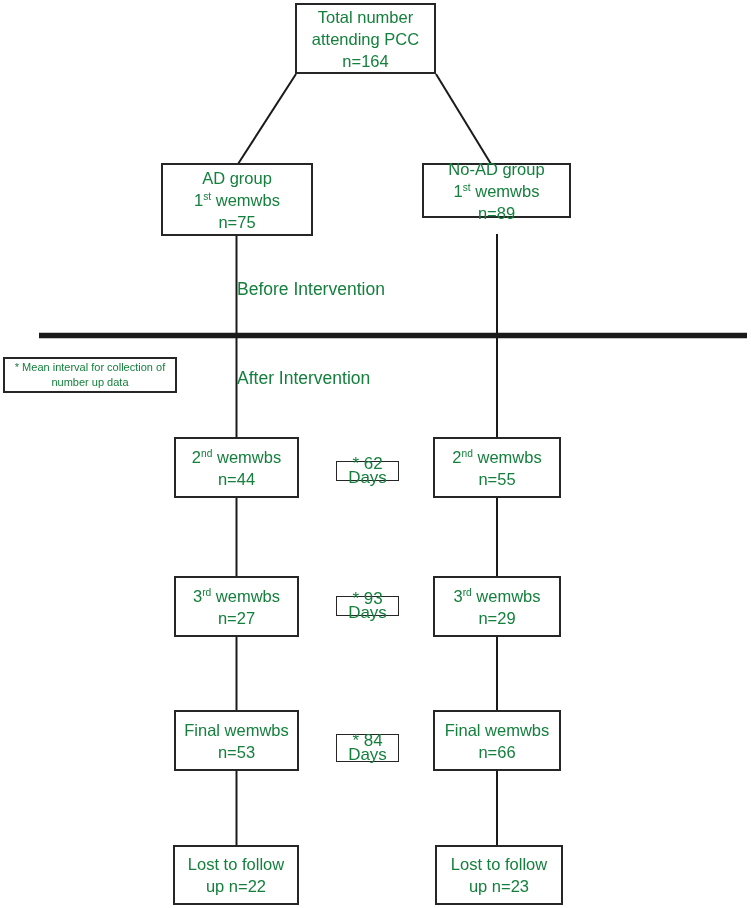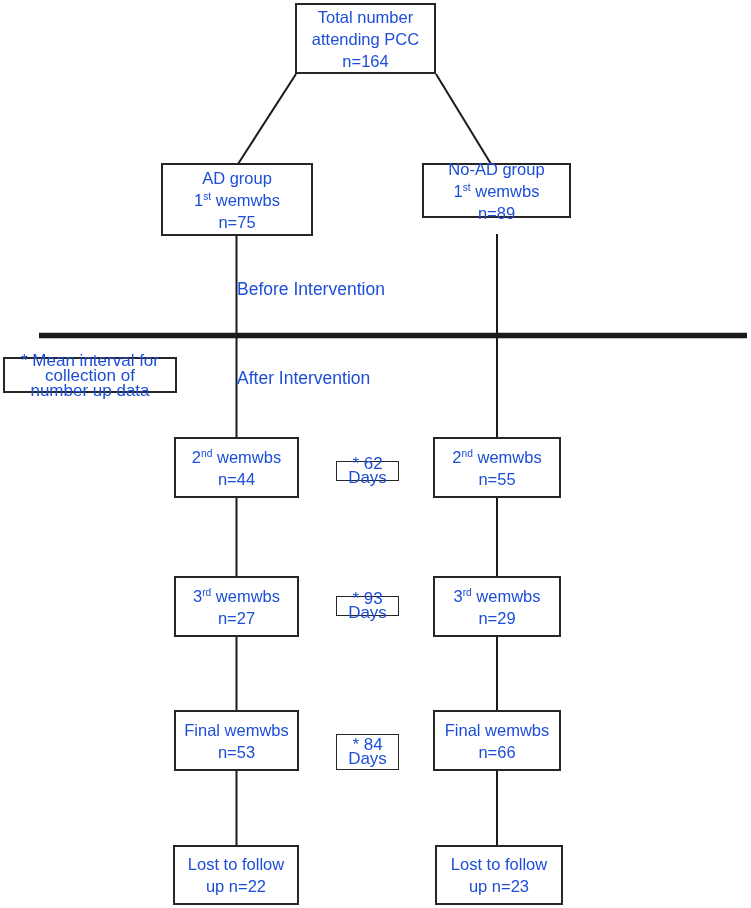--- a/index.html
+++ b/index.html
@@ -2,21 +2,21 @@
 <html><head>
 <meta charset="utf-8">
 <style>
   html, body { margin: 0; padding: 0; background: #ffffff; }
   .canvas {
     position: relative;
     width: 751px;
     height: 908px;
     background: #ffffff;
     font-family: "Liberation Sans", sans-serif;
-    color: #1d4ed8;
+    color: #15803d;
     overflow: hidden;
   }
   .connectors {
     position: absolute;
     left: 0; top: 0;
     width: 751px; height: 908px;
     z-index: 0;
   }
   .box {
     position: absolute;
@@ -31,21 +31,21 @@
     font-size: 16.5px;
     line-height: 22px;
     z-index: 1;
   }
   .box sup {
     font-size: 62%;
     line-height: 0;
     vertical-align: super;
   }
   .note-box {
-    font-size: 17px;
+    font-size: 11px;
     line-height: 15px;
     border-width: 2px;
   }
   .interval-box {
     font-size: 17px;
     line-height: 14px;
     border-width: 1.5px;
   }
   .phase-label {
     position: absolute;
@@ -61,21 +61,21 @@
   #before-label { left: 237px; top: 279px; }
   #note-box     { left: 3px;   top: 357px; width: 174px; height: 36px; }
   #after-label  { left: 237px; top: 368px; }
   #l-wave2      { left: 174px; top: 437px; width: 125px; height: 61px; }
   #interval-1   { left: 336px; top: 461px; width: 63px;  height: 20px; }
   #r-wave2      { left: 433px; top: 437px; width: 128px; height: 61px; }
   #l-wave3      { left: 174px; top: 576px; width: 125px; height: 61px; }
   #interval-2   { left: 336px; top: 596px; width: 63px;  height: 20px; }
   #r-wave3      { left: 433px; top: 576px; width: 128px; height: 61px; }
   #l-final      { left: 174px; top: 710px; width: 125px; height: 61px; }
-  #interval-3   { left: 336px; top: 734px; width: 63px;  height: 36px; }
+  #interval-3   { left: 336px; top: 734px; width: 63px;  height: 28px; }
   #r-final      { left: 433px; top: 710px; width: 128px; height: 61px; }
   #l-lost       { left: 173px; top: 845px; width: 126px; height: 60px; }
   #r-lost       { left: 435px; top: 845px; width: 128px; height: 60px; }
 </style>
 </head>
 <body>
 
 <div class="canvas">
 
   <svg class="connectors" viewBox="0 0 751 908" xmlns="http://www.w3.org/2000/svg">

